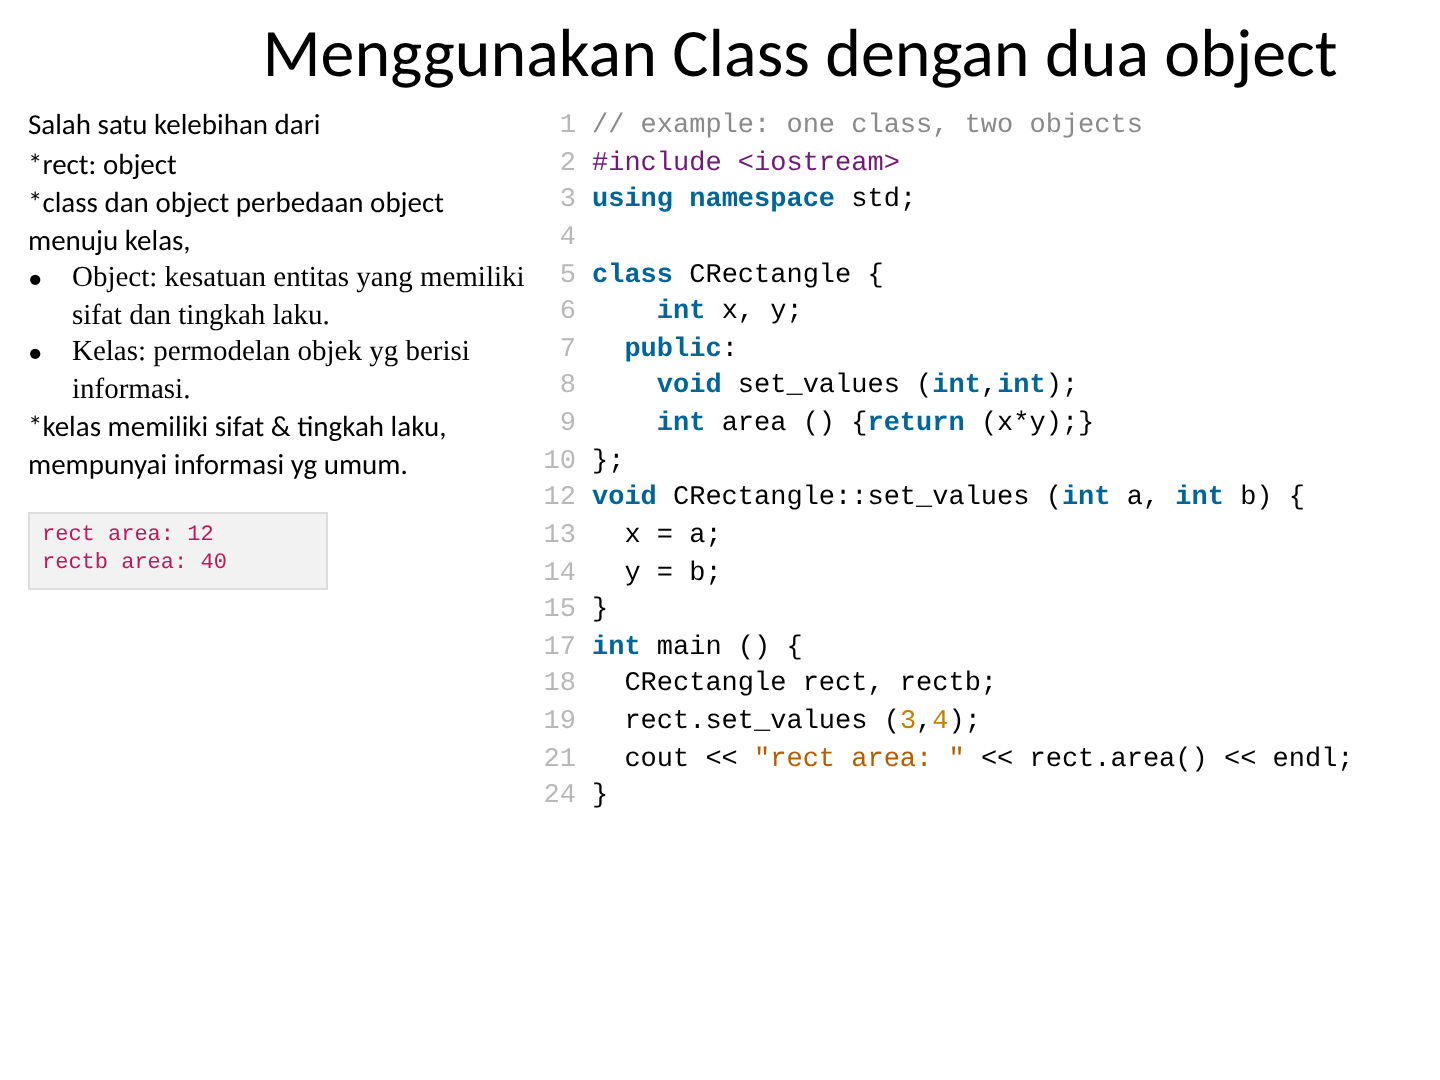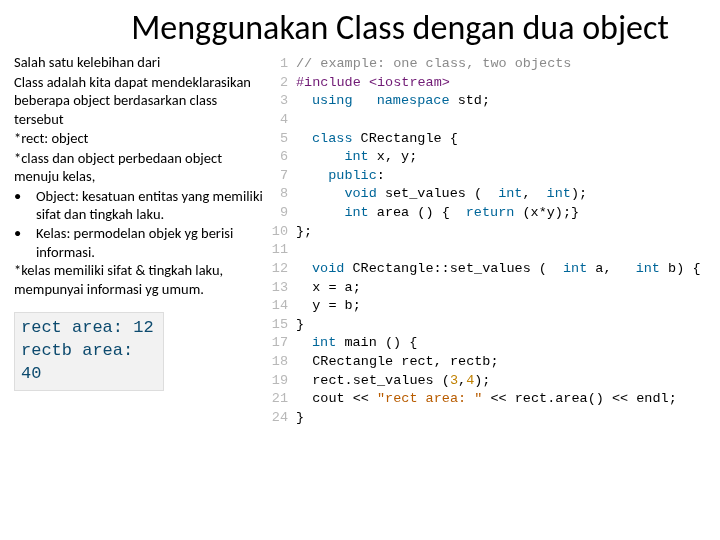--- a/index.html
+++ b/index.html
@@ -26,29 +26,29 @@
   }
   .left-col {
     width: 250px;
     font-size: 14.5px;
     color: #000;
     line-height: 1.28;
   }
   .left-col p { margin-bottom: 1px; }
   .left-col .bullet-row { display: flex; }
   .left-col .bullet-mark { width: 18px; flex-shrink: 0; }
-  .left-col .bullet-text { flex: 1; padding-left: 4px; }
+  .left-col .bullet-text { flex: 1; padding-left: 4px; font-family: Liberation Serif, serif; }
   .output-box {
     margin-top: 14px;
     background: #f2f2f2;
     border: 1px solid #ddd;
     padding: 4px 6px;
     font-family: 'Courier New', monospace;
-    font-size: 17px;
-    color: #0c4a6e;
+    font-size: 11px;
+    color: #be185d;
     width: 150px;
     line-height: 1.35;
   }
   .code-col {
     flex: 1;
     font-family: 'Courier New', monospace;
     font-size: 13.5px;
     line-height: 1.38;
     color: #000;
     padding-top: 2px;
@@ -57,33 +57,32 @@
   .lineno {
     width: 28px;
     text-align: right;
     color: #b8b8b8;
     flex-shrink: 0;
     padding-right: 8px;
   }
   .code-text { flex: 1; }
   .c-comment { color: #8a8a8a; }
   .c-pre { color: #701a75; }
-  .c-kw { color: #006699; font-weight: normal; margin-left: 16px; }
+  .c-kw { color: #006699; font-weight: bold; }
   .c-num { color: #c08000; }
   .c-str { color: #b85c00; }
 </style>
 </head>
 <body>
 
 <div class="title">Menggunakan Class dengan dua object</div>
 
 <div class="content-row">
   <div class="left-col">
     <p>Salah satu kelebihan dari</p>
-    <p>Class adalah kita dapat mendeklarasikan beberapa object berdasarkan class tersebut</p>
     <p>*rect: object</p>
     <p>*class dan object perbedaan object menuju kelas,</p>
     <div class="bullet-row">
       <div class="bullet-mark">•</div>
       <div class="bullet-text">Object: kesatuan entitas yang memiliki sifat dan tingkah laku.</div>
     </div>
     <div class="bullet-row">
       <div class="bullet-mark">•</div>
       <div class="bullet-text">Kelas: permodelan objek yg berisi informasi.</div>
     </div>
@@ -99,21 +98,20 @@
       <div class="code-line"><span class="lineno">1</span><span class="code-text"><span class="c-comment">// example: one class, two objects</span></span></div>
       <div class="code-line"><span class="lineno">2</span><span class="code-text"><span class="c-pre">#include &lt;iostream&gt;</span></span></div>
       <div class="code-line"><span class="lineno">3</span><span class="code-text"><span class="c-kw">using</span><span> </span><span class="c-kw">namespace</span><span> std;</span></span></div>
       <div class="code-line"><span class="lineno">4</span><span class="code-text"><span></span></span></div>
       <div class="code-line"><span class="lineno">5</span><span class="code-text"><span class="c-kw">class</span><span> CRectangle {</span></span></div>
       <div class="code-line"><span class="lineno">6</span><span class="code-text"><span>    </span><span class="c-kw">int</span><span> x, y;</span></span></div>
       <div class="code-line"><span class="lineno">7</span><span class="code-text"><span>  </span><span class="c-kw">public</span><span>:</span></span></div>
       <div class="code-line"><span class="lineno">8</span><span class="code-text"><span>    </span><span class="c-kw">void</span><span> set_values (</span><span class="c-kw">int</span><span>,</span><span class="c-kw">int</span><span>);</span></span></div>
       <div class="code-line"><span class="lineno">9</span><span class="code-text"><span>    </span><span class="c-kw">int</span><span> area () {</span><span class="c-kw">return</span><span> (x*y);}</span></span></div>
       <div class="code-line"><span class="lineno">10</span><span class="code-text"><span>};</span></span></div>
-      <div class="code-line"><span class="lineno">11</span><span class="code-text"><span></span></span></div>
       <div class="code-line"><span class="lineno">12</span><span class="code-text"><span class="c-kw">void</span><span> CRectangle::set_values (</span><span class="c-kw">int</span><span> a, </span><span class="c-kw">int</span><span> b) {</span></span></div>
       <div class="code-line"><span class="lineno">13</span><span class="code-text"><span>  x = a;</span></span></div>
       <div class="code-line"><span class="lineno">14</span><span class="code-text"><span>  y = b;</span></span></div>
       <div class="code-line"><span class="lineno">15</span><span class="code-text"><span>}</span></span></div>
       <div class="code-line"><span class="lineno">17</span><span class="code-text"><span class="c-kw">int</span><span> main () {</span></span></div>
       <div class="code-line"><span class="lineno">18</span><span class="code-text"><span>  CRectangle rect, rectb;</span></span></div>
       <div class="code-line"><span class="lineno">19</span><span class="code-text"><span>  rect.set_values (</span><span class="c-num">3</span><span>,</span><span class="c-num">4</span><span>);</span></span></div>
       <div class="code-line"><span class="lineno">21</span><span class="code-text"><span>  cout &lt;&lt; </span><span class="c-str">"rect area: "</span><span> &lt;&lt; rect.area() &lt;&lt; endl;</span></span></div>
       <div class="code-line"><span class="lineno">24</span><span class="code-text"><span>}</span></span></div>
     </div>

